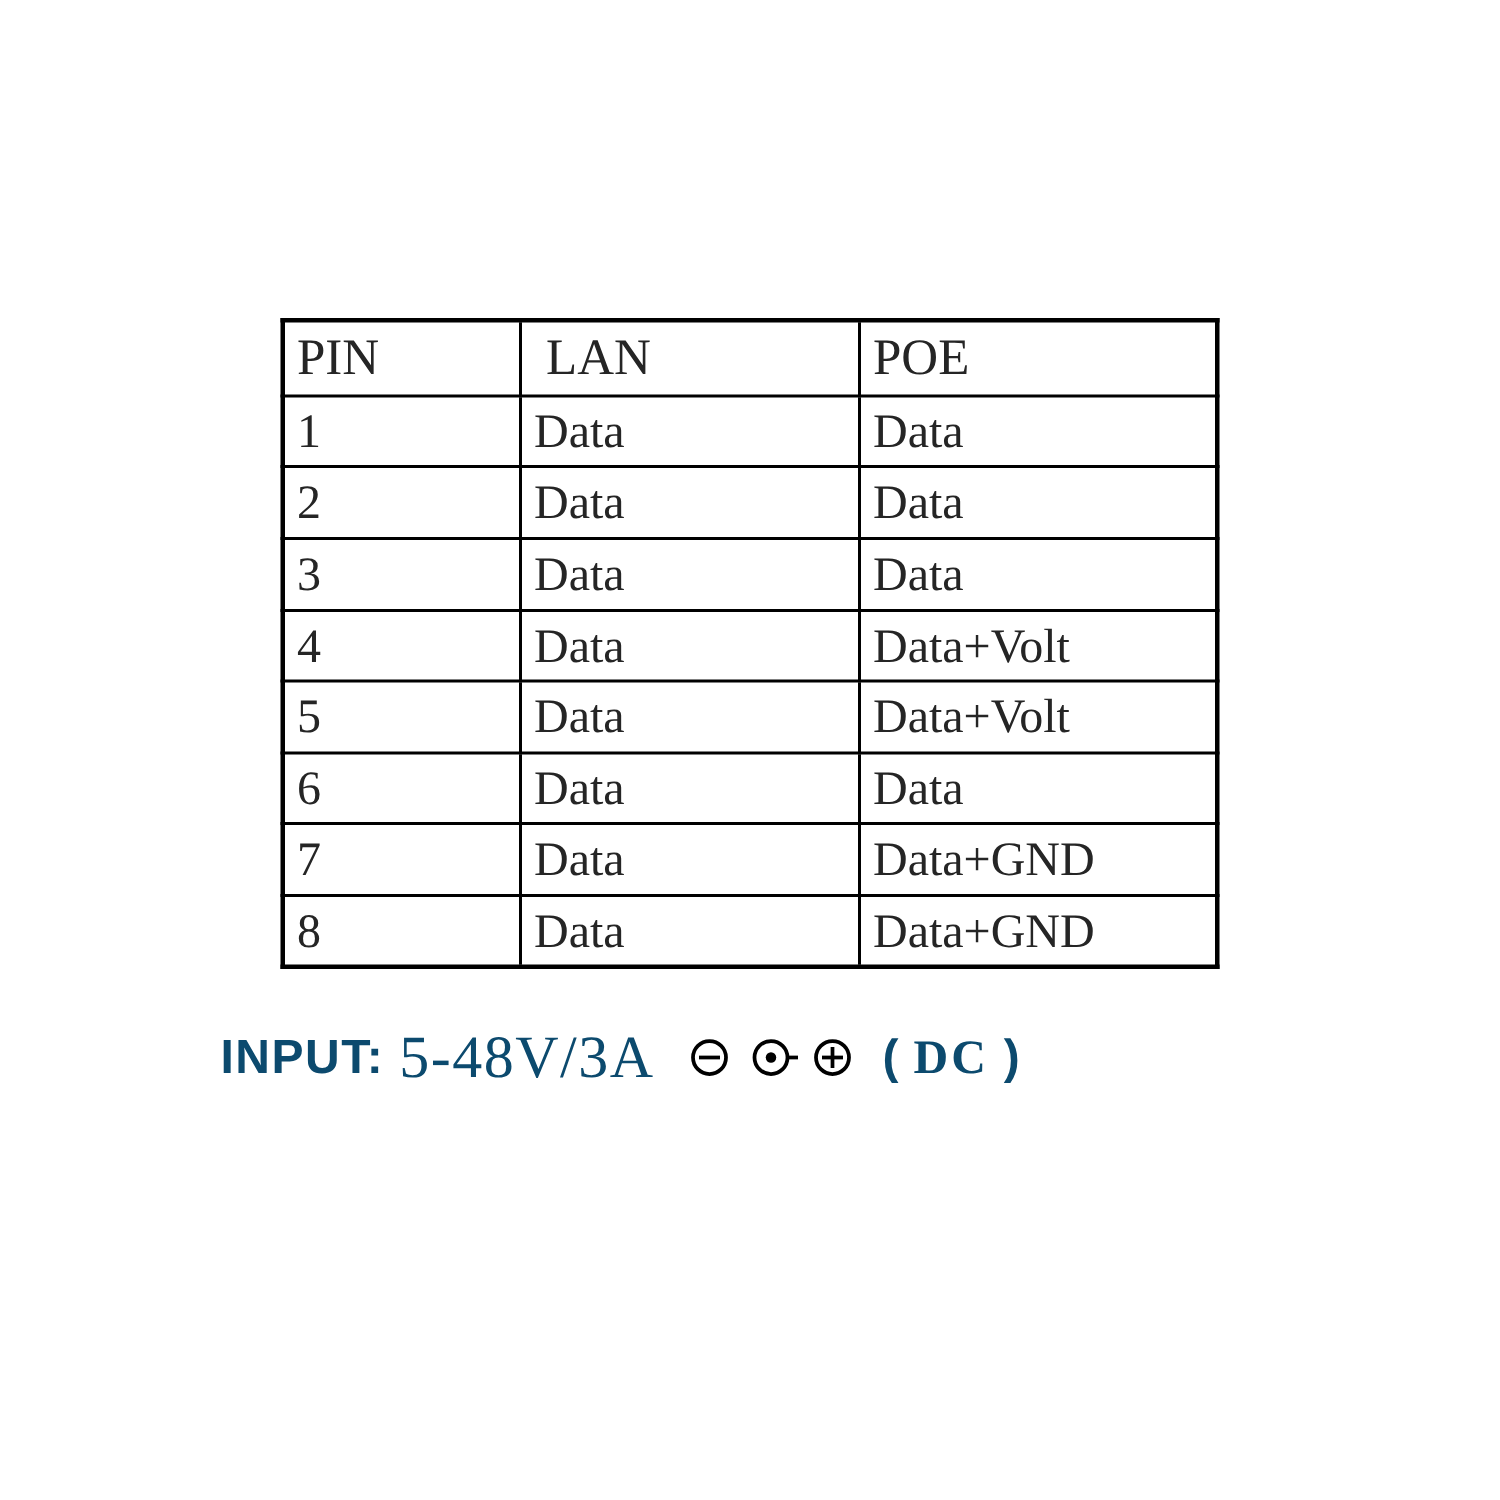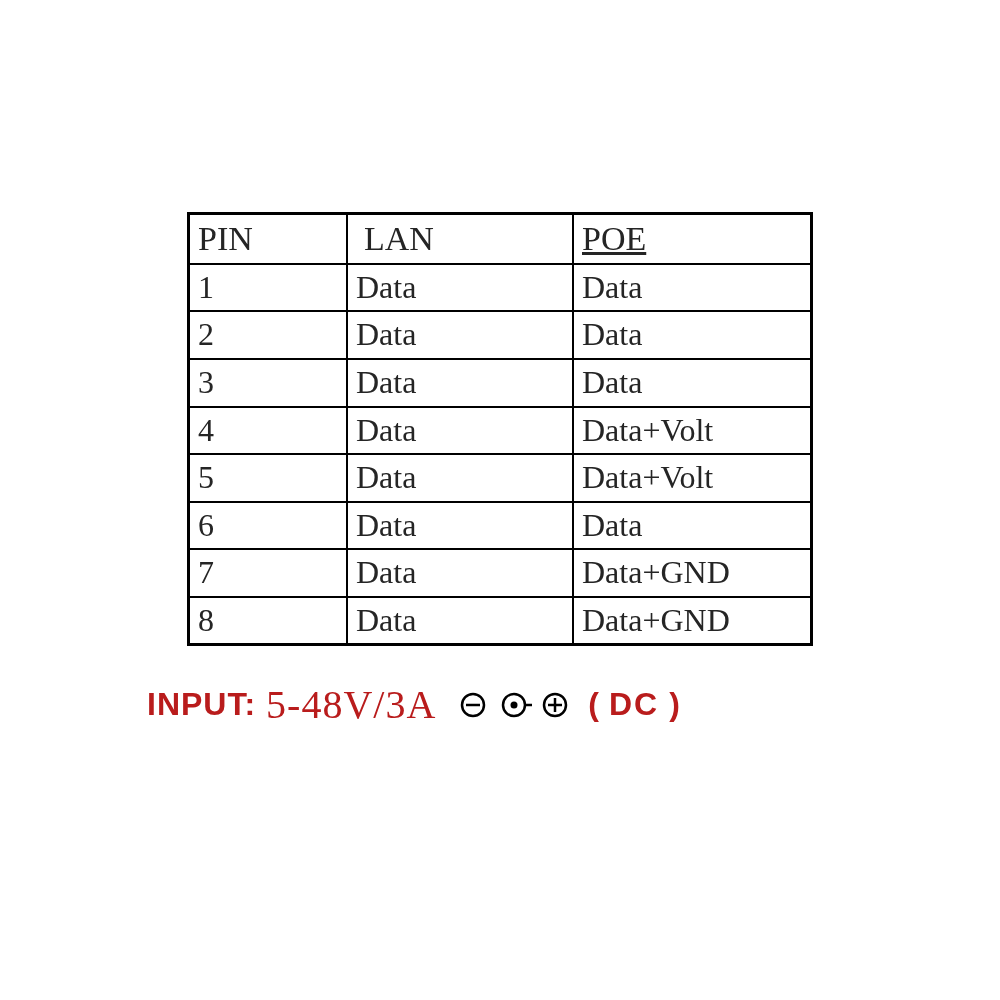--- a/index.html
+++ b/index.html
@@ -30,50 +30,50 @@
       font-weight: normal;
       color: #252525;
       line-height: 1.3;
     }
     th {
       font-weight: normal;
       font-size: 34px;
     }
     .col-pin { width: 140px; }
     .col-lan { width: 200px; padding-left: 16px; }
-    .col-poe { width: 220px; text-decoration: underline; }
+    .col-poe { width: 220px; }
     .input-row {
       margin-top: 35px;
       display: flex;
       align-items: center;
       gap: 10px;
       font-size: 32px;
       font-weight: bold;
-      color: #b91c1c;
+      color: #0c4a6e;
       font-family: Arial, sans-serif;
       margin-left: -40px;
     }
     .input-label {
       letter-spacing: 1px;
     }
     .input-value {
       font-family: Georgia, serif;
       font-weight: normal;
       font-size: 40px;
       letter-spacing: 1px;
     }
     .polarity {
       display: inline-flex;
       align-items: center;
       gap: 8px;
       margin-left: 12px;
       margin-right: 8px;
     }
     .dc-label {
-      font-family: Liberation Sans, sans-serif;
+      font-family: Liberation Serif, serif;
       font-weight: bold;
       letter-spacing: 2px;
     }
     svg {
       overflow: visible;
     }
   </style>
 </head>
 <body>
 

